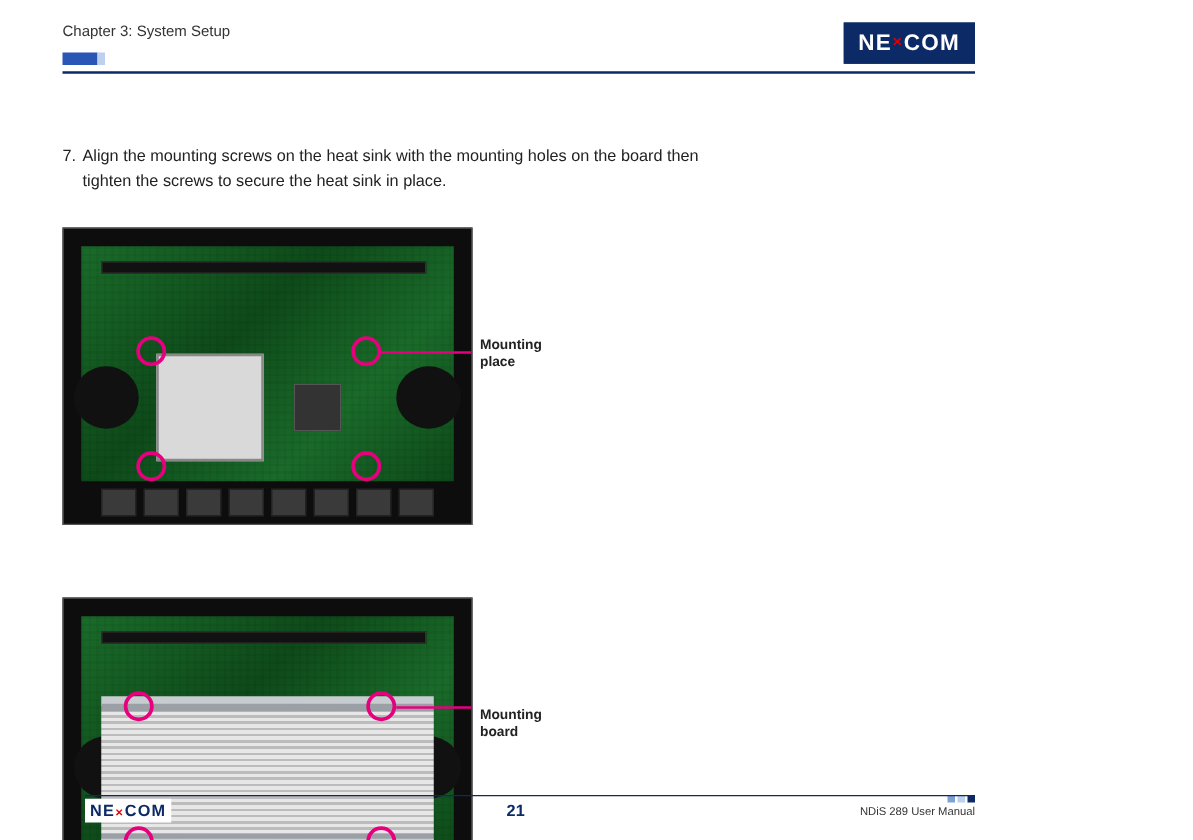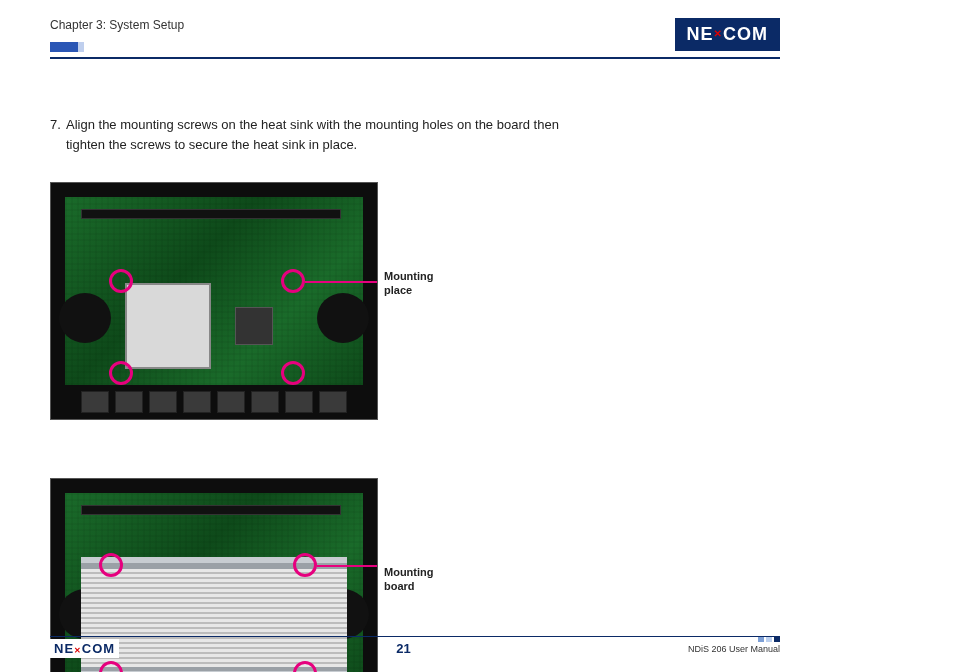--- a/index.html
+++ b/index.html
@@ -33,21 +33,21 @@
   .m3 { left: 58px; top: 178px; } .m4 { left: 230px; top: 178px; }
   .lead { position:absolute; height:2px; background:#e6007e; }
   .lead.h1 { left: 254px; top: 98px; width: 84px; }
   .heatsink { position:absolute; left: 30px; top: 84px; width: 266px; height: 110px; background: repeating-linear-gradient(0deg,#e7e7e7 0 3px,#bcbcbc 3px 5px); border-top: 6px solid #9aa0a6; border-bottom: 6px solid #9aa0a6; }
   .bracket { position:absolute; width: 266px; height: 8px; left:30px; background:#c7ccd1; }
   .bracket.t { top: 78px; } .bracket.b { top: 192px; }
   .ms1 { left: 48px; top: 74px; } .ms2 { left: 242px; top: 74px; }
   .ms3 { left: 48px; top: 182px; } .ms4 { left: 242px; top: 182px; }
   .lead.h2 { left: 266px; top: 86px; width: 72px; }
   .callout { width: 64px; font-size: 11px; font-weight: bold; line-height: 1.25; padding-top: 88px; padding-left: 6px; }
-  .footer { position: absolute; left: 50px; right: 50px; bottom: 14px; }
+  .footer { position: absolute; left: 68px; right: 50px; bottom: 14px; }
   .footer-rule { height: 1px; background: #0b2a66; margin-bottom: 2px; }
   .footer-row { display:flex; align-items:center; justify-content:space-between; font-size: 9px; color:#333; }
   .footer-logo { background:#fff; color:#0b2a66; font-weight:bold; letter-spacing:1px; font-size:13px; padding: 2px 4px; }
   .footer-page { font-size: 13px; font-weight: bold; color:#0b2a66; }
   .pix { position:absolute; right:50px; bottom:30px; display:flex; gap:2px; }
   .pix span { width:6px; height:6px; }
   .pix .a { background:#7ea0d6; } .pix .b { background:#0b2a66; } .pix .c { background:#bcd0ef; }
 </style>
 </head>
 <body>
@@ -143,16 +143,16 @@
 
   <div class="footer">
     <div class="footer-rule"></div>
     <div class="footer-row">
       <div style="display:flex;align-items:center;gap:10px;">
         <span class="footer-logo">
           <span>NE</span><span style="color:#d00;font-size:8px;">✕</span><span>COM</span>
         </span>
       </div>
       <div class="footer-page">21</div>
-      <div>NDiS 206 User Manual</div>
+      <div>NDiS 289 User Manual</div>
     </div>
   </div>
 </div>
 
 </body></html>

